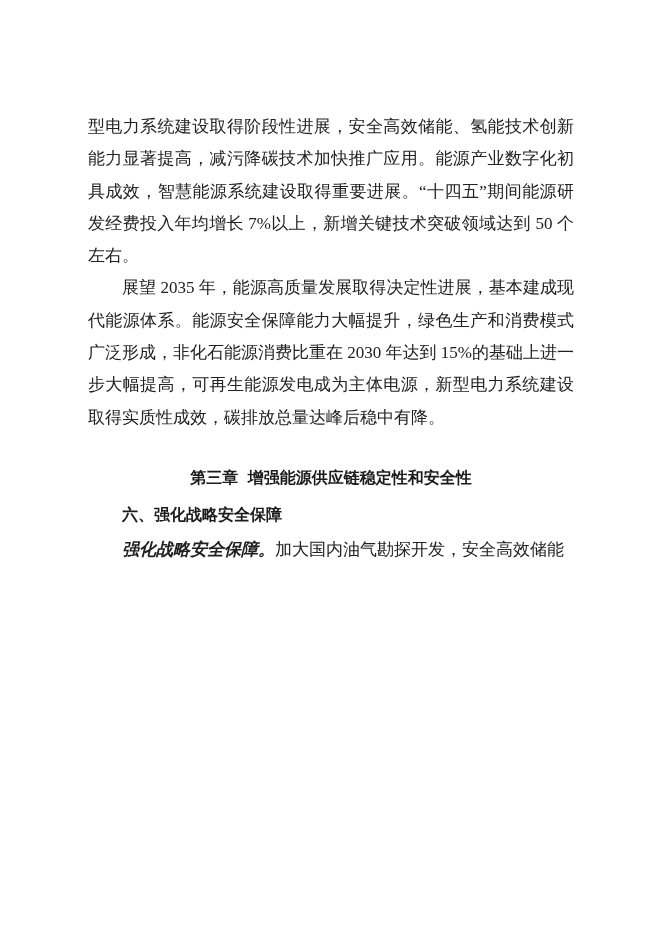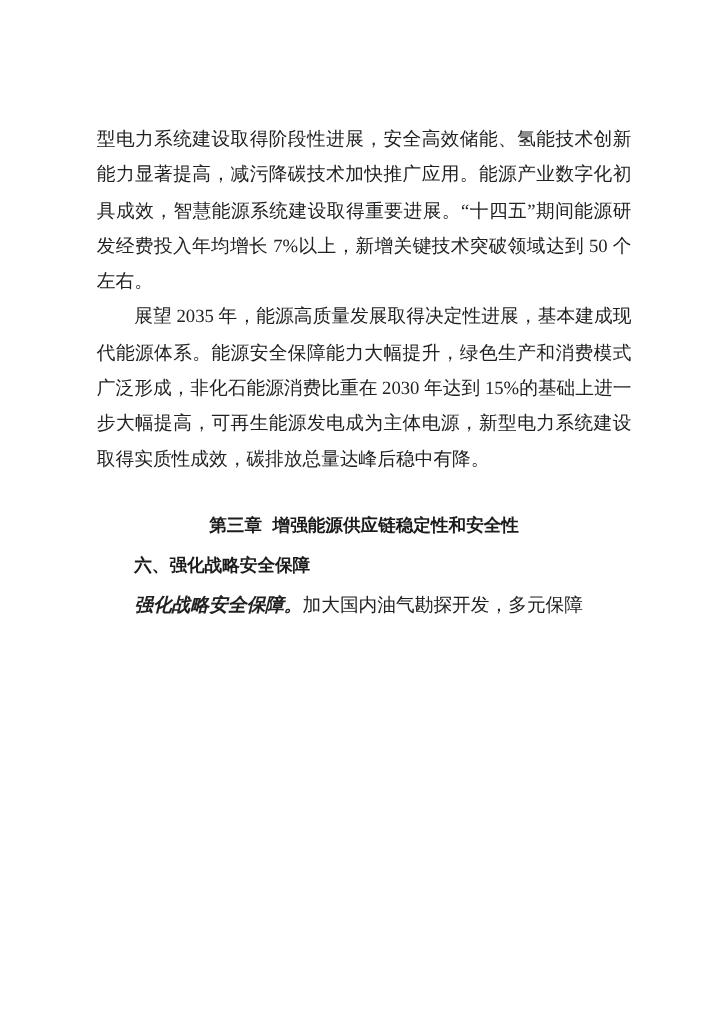--- a/index.html
+++ b/index.html
@@ -81,19 +81,19 @@
     <p class="body ind">
       <span>展望 2035 年，能源高质量发展取得决定性进展，基本建成现代能源体系。能源安全保障能力大幅提升，绿色生产和消费模式广泛形成，非化石能源消费比重在 2030 年达到 15%的基础上进一步大幅提高，可再生能源发电成为主体电源，新型电力系统建设取得实质性成效，碳排放总量达峰后稳中有降。</span>
     </p>
 
     <h2 class="chapter">第三章 增强能源供应链稳定性和安全性</h2>
 
 
     <h3 class="section">六、强化战略安全保障</h3>
 
     <p class="body ind">
-      <span class="lead-bold">强化战略安全保障。</span><span>加大国内油气勘探开发，多元保障</span>
+      <span class="lead-bold">强化战略安全保障。</span><span>加大国内油气勘探开发，安全高效储能</span>
     </p>
 
   </div>
 
   <div class="footer">— 8 —</div>
 </div>
 
 </body></html>

